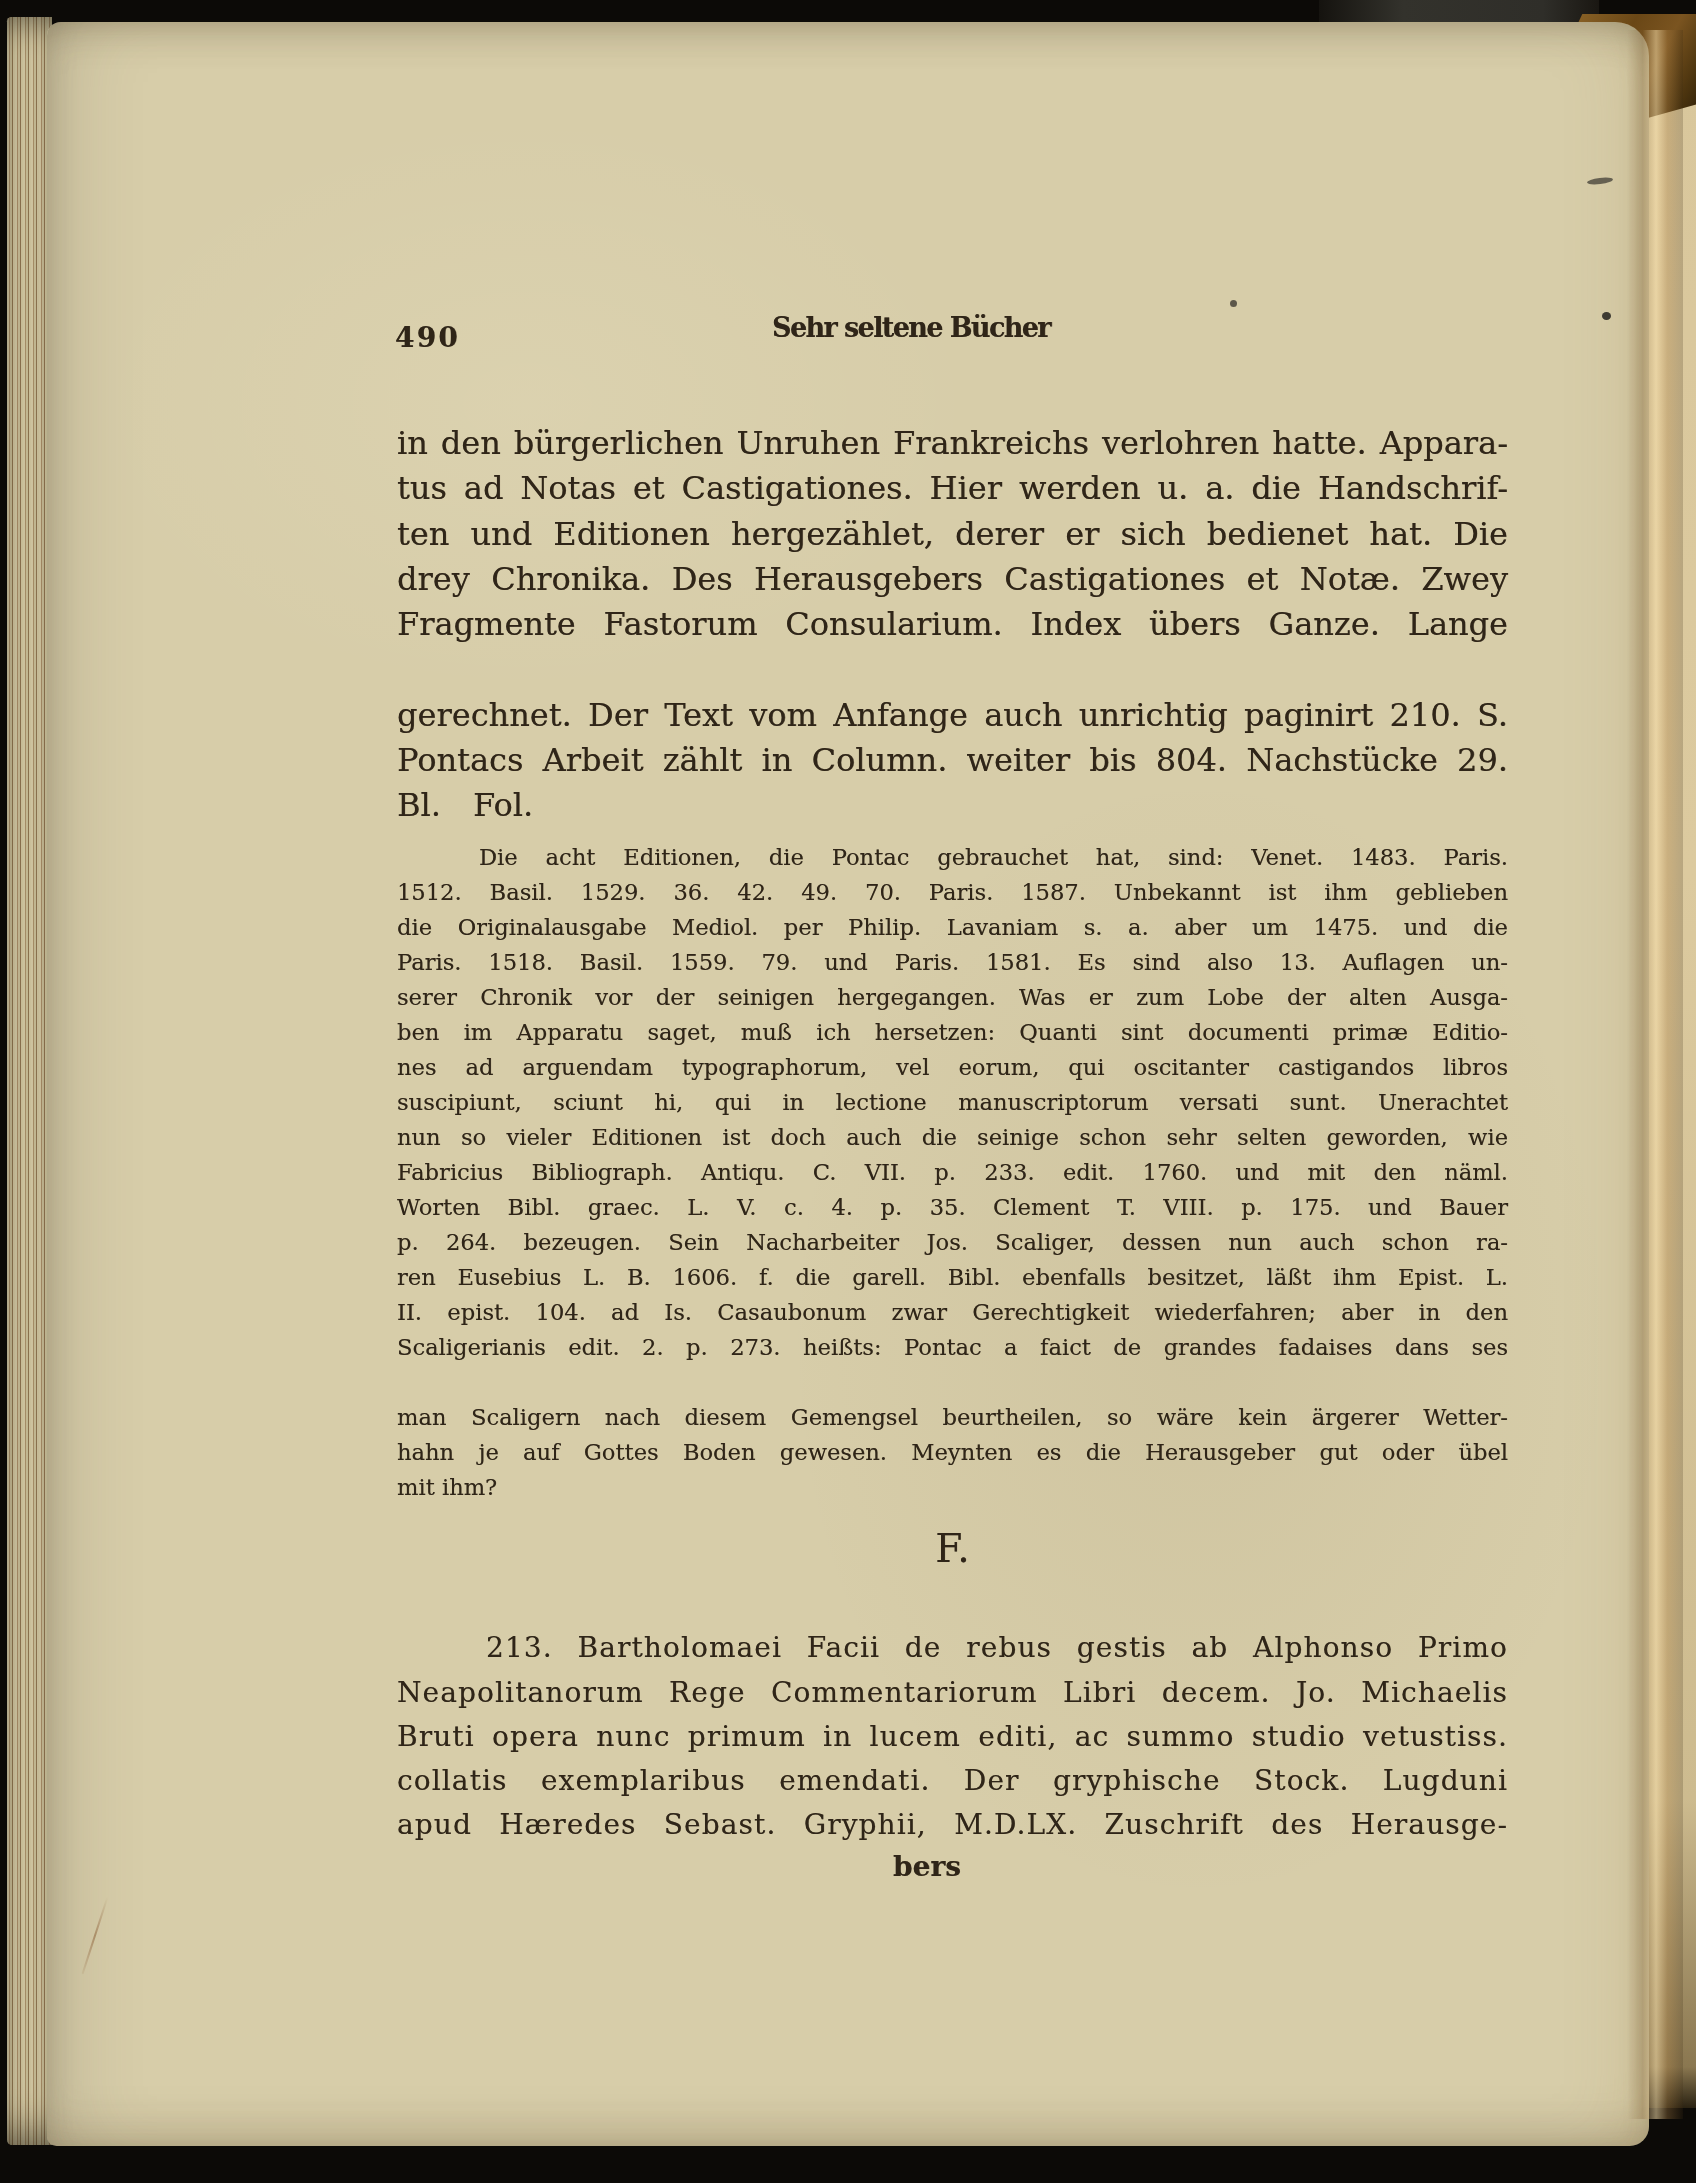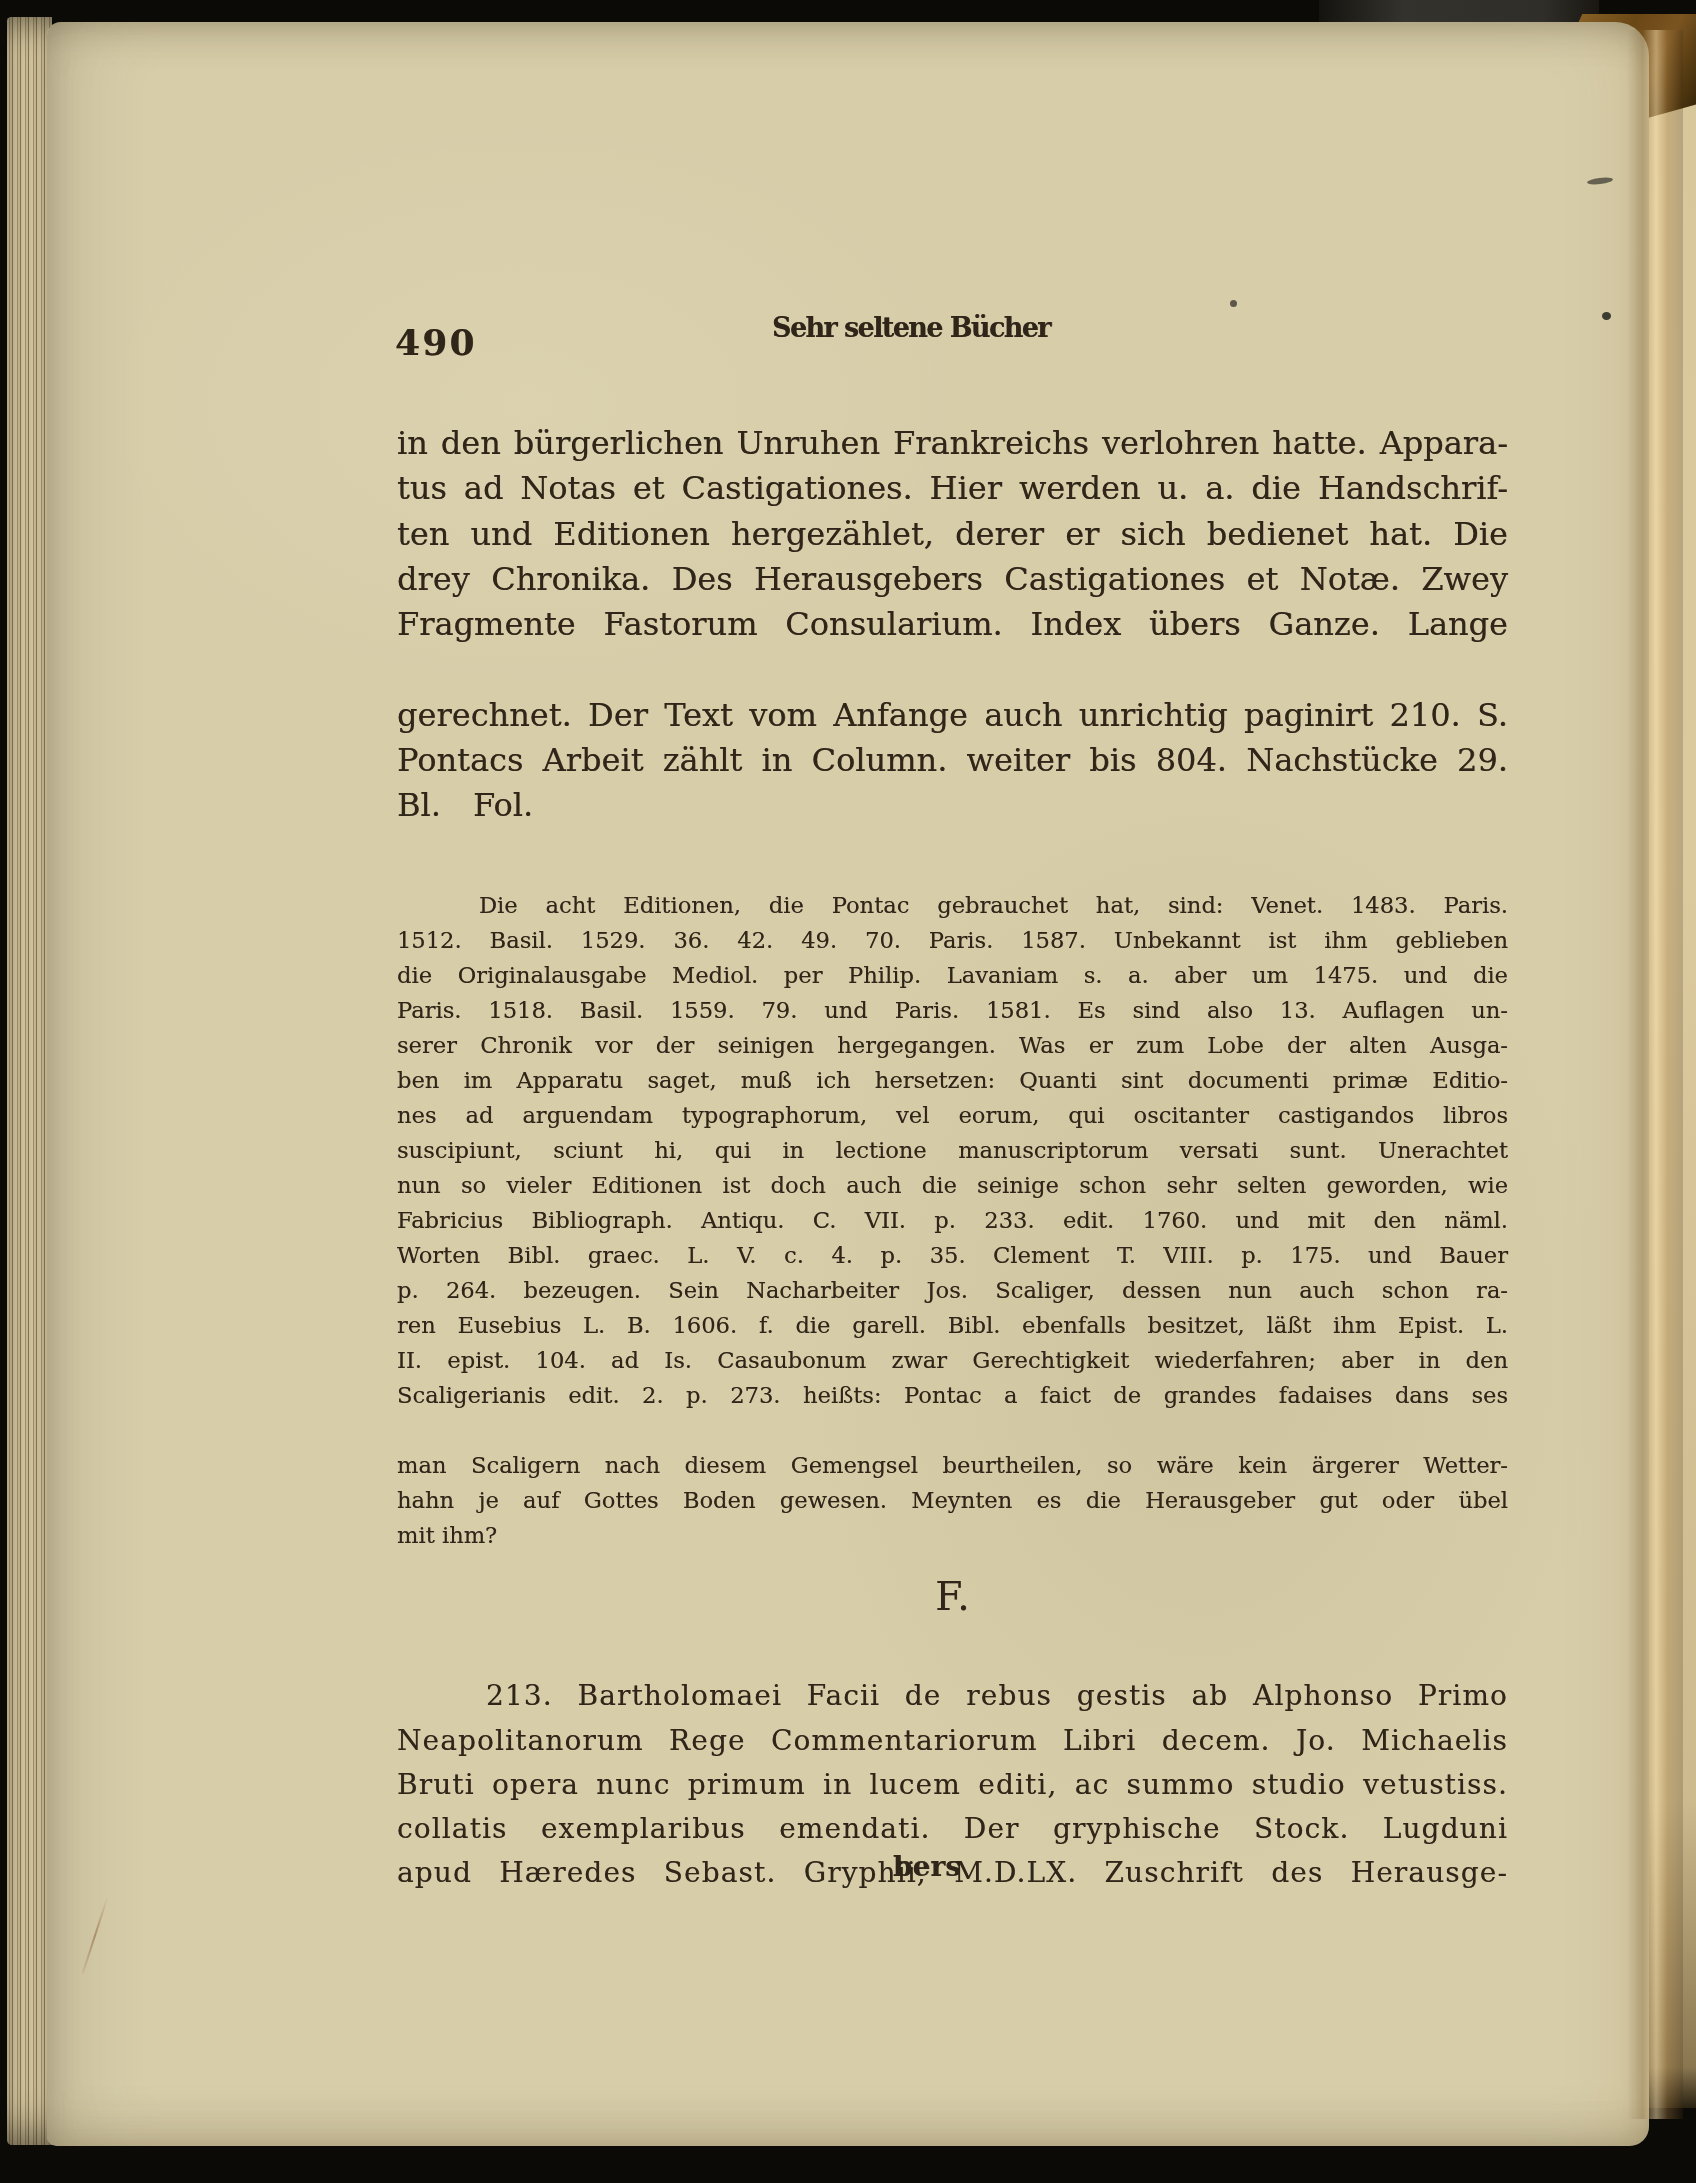--- a/index.html
+++ b/index.html
@@ -49,22 +49,22 @@
   .crease{
     left:1627px;top:30px;width:56px;height:2089px;z-index:8;
     background:linear-gradient(90deg,
       rgba(120,85,40,0) 0%, rgba(125,92,45,.28) 28%,
       rgba(246,222,170,.55) 52%, rgba(170,128,70,.35) 72%,
       rgba(55,40,18,.22) 100%);
   }
   .text-layer{left:0;top:0;width:1697px;height:2183px;z-index:9;}
   .text-layer > div{position:absolute;color:#2f2518;}
   .ink-heavy{color:#2a2013;text-shadow:0.3px 0.3px 0.4px rgba(43,33,20,.55);}
-  .ink-light{color:#332818;text-shadow:0.2px 0.2px 0.3px rgba(43,33,20,.45);margin-top:48px;}
-  .pagenum{left:395px;top:321px;font-size:36px;font-weight:bold;letter-spacing:2.2px;}
+  .ink-light{color:#332818;text-shadow:0.2px 0.2px 0.3px rgba(43,33,20,.45);}
+  .pagenum{left:395px;top:321px;font-size:28px;font-weight:bold;letter-spacing:2.2px;}
   .header-title{left:911px;top:312px;transform:translateX(-50%);
     font-size:27px;font-weight:bold;letter-spacing:-1.6px;white-space:nowrap;}
   .jline{left:397px;width:1111px;box-sizing:border-box;
     text-align:justify;text-align-last:justify;white-space:normal;}
   .jline.last{text-align-last:left;}
   .p1{font-size:32px;font-weight:normal;}
   .p2{font-size:22.6px;}
   .entry{font-size:28px;letter-spacing:1.1px;word-spacing:3.2px;}
   .section-f{left:953px;top:1526px;transform:translateX(-50%);font-size:39px;letter-spacing:1.1px;}
   .catchword{left:397px;top:1850px;width:1111px;box-sizing:border-box;

